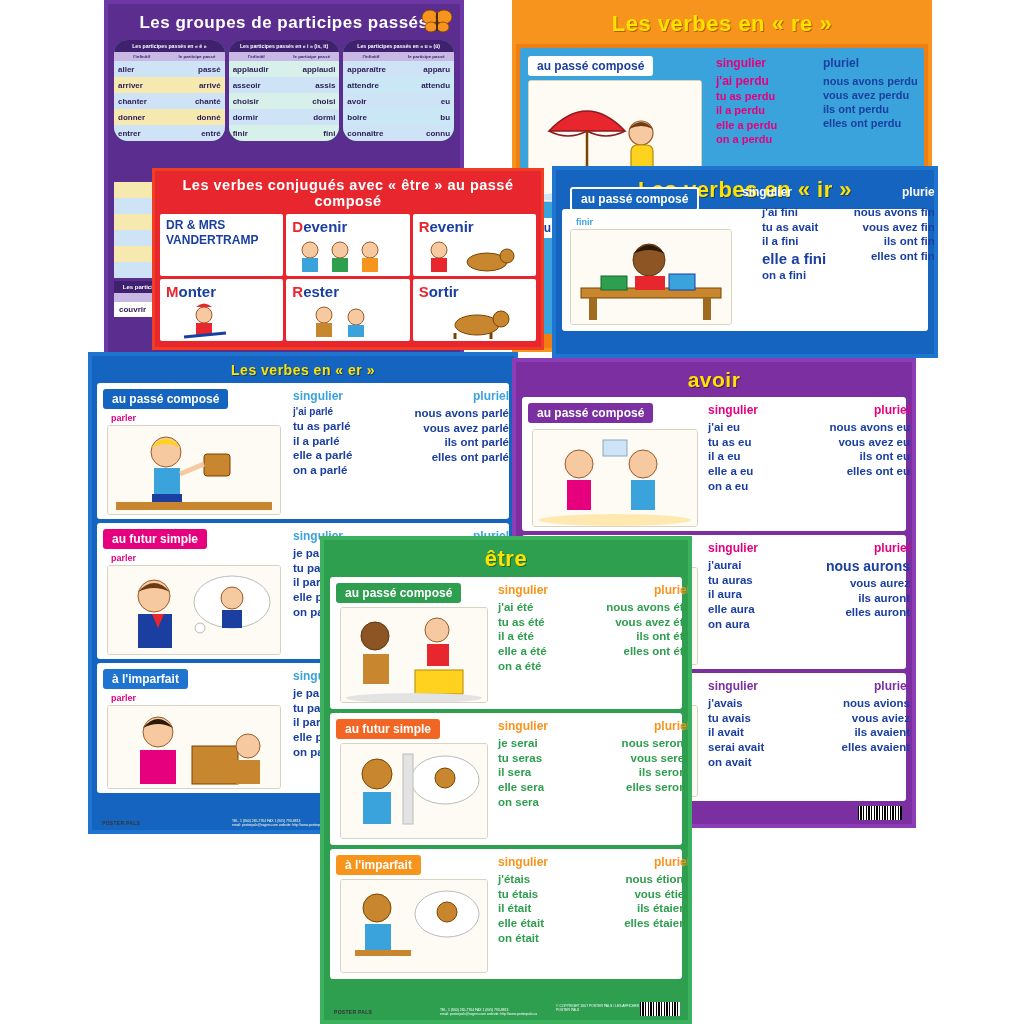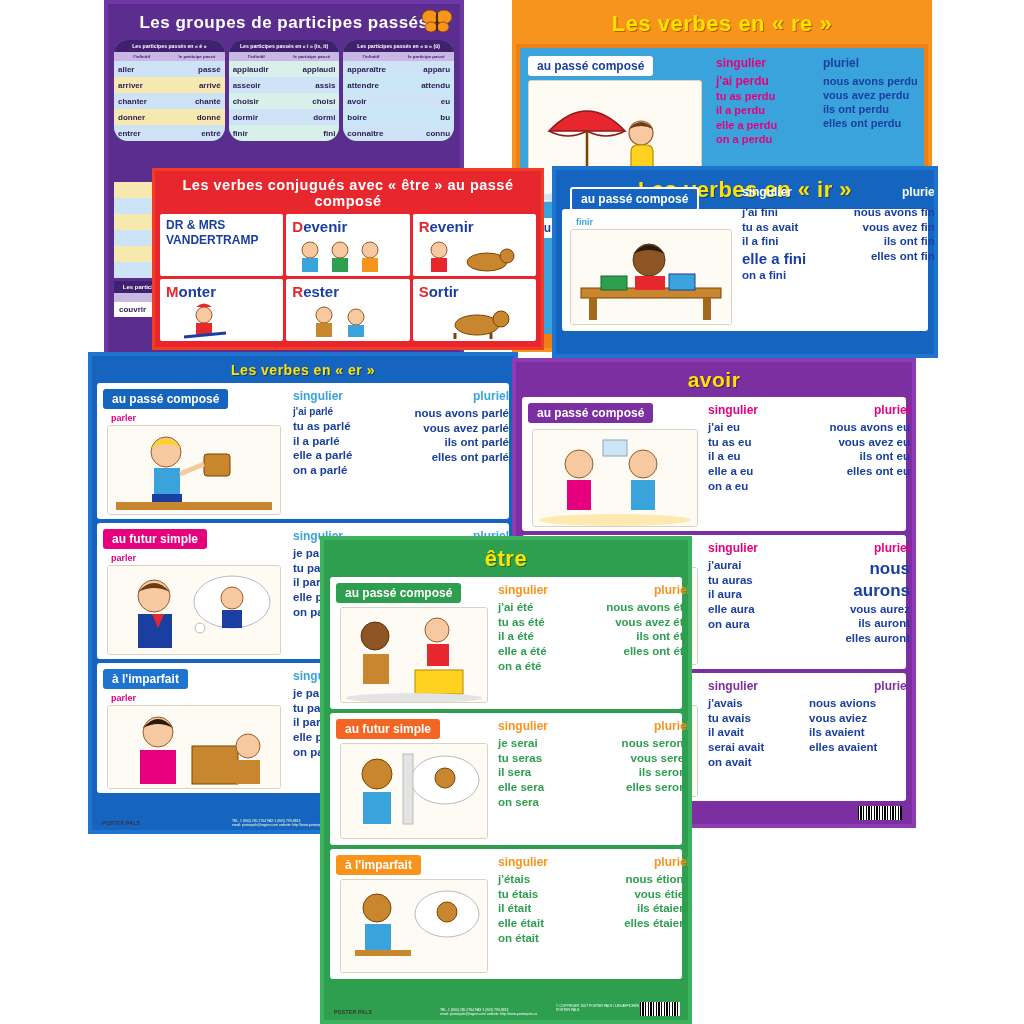--- a/index.html
+++ b/index.html
@@ -335,21 +335,21 @@
         <rect x="64" y="46" width="30" height="14" fill="#e8262d"></rect>
         <rect x="98" y="44" width="26" height="16" fill="#3aa3dc" stroke="#1a3fa0"></rect>
         <rect x="30" y="46" width="26" height="14" fill="#2e9e4f" stroke="#17662f"></rect>
       </svg>
     </div>
     <div style="position:absolute;left:180px;top:-24px;width:196px;">
       <div style="display:flex;font-size:12px;color:#fff;font-weight:bold;margin-bottom:6px;">
         <div style="flex:1">singulier</div>
         <div style="flex:1;text-align:right">pluriel</div>
       </div>
-      <div style="display:flex;">
+      <div style="display:flex;margin-left:20px;">
         <div style="flex:1" class="conj">
           <div style="font-size:11.5px;color:#1a3fa0;font-weight:bold">j'ai fini</div>
           <div style="font-size:11.5px;color:#1a3fa0;font-weight:bold">tu as avait</div>
           <div style="font-size:11.5px;color:#1a3fa0;font-weight:bold">il a fini</div>
           <div style="font-size:15px;color:#1a3fa0;font-weight:bold">elle a fini</div>
           <div style="font-size:11.5px;color:#1a3fa0;font-weight:bold">on a fini</div>
         </div>
         <div style="flex:1;text-align:right" class="conj">
           <div style="font-size:11.5px;color:#1a3fa0;font-weight:bold">nous avons fini</div>
           <div style="font-size:11.5px;color:#1a3fa0;font-weight:bold">vous avez fini</div>
@@ -550,21 +550,21 @@
       </div>
       <div style="display:flex;">
         <div style="flex:1" class="conj">
           <div style="font-size:11.5px;color:#1a3fa0;font-weight:bold">j'aurai</div>
           <div style="font-size:11.5px;color:#1a3fa0;font-weight:bold">tu auras</div>
           <div style="font-size:11.5px;color:#1a3fa0;font-weight:bold">il aura</div>
           <div style="font-size:11.5px;color:#1a3fa0;font-weight:bold">elle aura</div>
           <div style="font-size:11.5px;color:#1a3fa0;font-weight:bold">on aura</div>
         </div>
         <div style="flex:1;text-align:right" class="conj">
-          <div style="font-size:17px;color:#1a3fa0;font-weight:bold">nous aurons</div>
+          <div style="font-size:14px;color:#1a3fa0;font-weight:bold">nous aurons</div>
           <div style="font-size:11.5px;color:#1a3fa0;font-weight:bold">vous aurez</div>
           <div style="font-size:11.5px;color:#1a3fa0;font-weight:bold">ils auront</div>
           <div style="font-size:11.5px;color:#1a3fa0;font-weight:bold">elles auront</div>
         </div>
       </div>
     </div>
   </div>
 
   <div class="sect" style="height:128px">
     <div style="position:absolute;left:6px;top:6px;">
@@ -585,21 +585,21 @@
         <div style="flex:1;text-align:right;color:#7b2fa0">pluriel</div>
       </div>
       <div style="display:flex;">
         <div style="flex:1" class="conj">
           <div style="font-size:11.5px;color:#1a3fa0;font-weight:bold">j'avais</div>
           <div style="font-size:11.5px;color:#1a3fa0;font-weight:bold">tu avais</div>
           <div style="font-size:11.5px;color:#1a3fa0;font-weight:bold">il avait</div>
           <div style="font-size:11.5px;color:#1a3fa0;font-weight:bold">serai avait</div>
           <div style="font-size:11.5px;color:#1a3fa0;font-weight:bold">on avait</div>
         </div>
-        <div style="flex:1;text-align:left" class="conj">
+        <div style="flex:1;text-align:right" class="conj">
           <div style="font-size:11.5px;color:#1a3fa0;font-weight:bold">nous avions</div>
           <div style="font-size:11.5px;color:#1a3fa0;font-weight:bold">vous aviez</div>
           <div style="font-size:11.5px;color:#1a3fa0;font-weight:bold">ils avaient</div>
           <div style="font-size:11.5px;color:#1a3fa0;font-weight:bold">elles avaient</div>
         </div>
       </div>
     </div>
   </div>
 
   <div class="legal" style="position:absolute;left:10px;bottom:4px;width:180px;color:#ffe;">© COPYRIGHT 2007  POSTER PALS / LES AFFICHES POSTER PALS</div>

